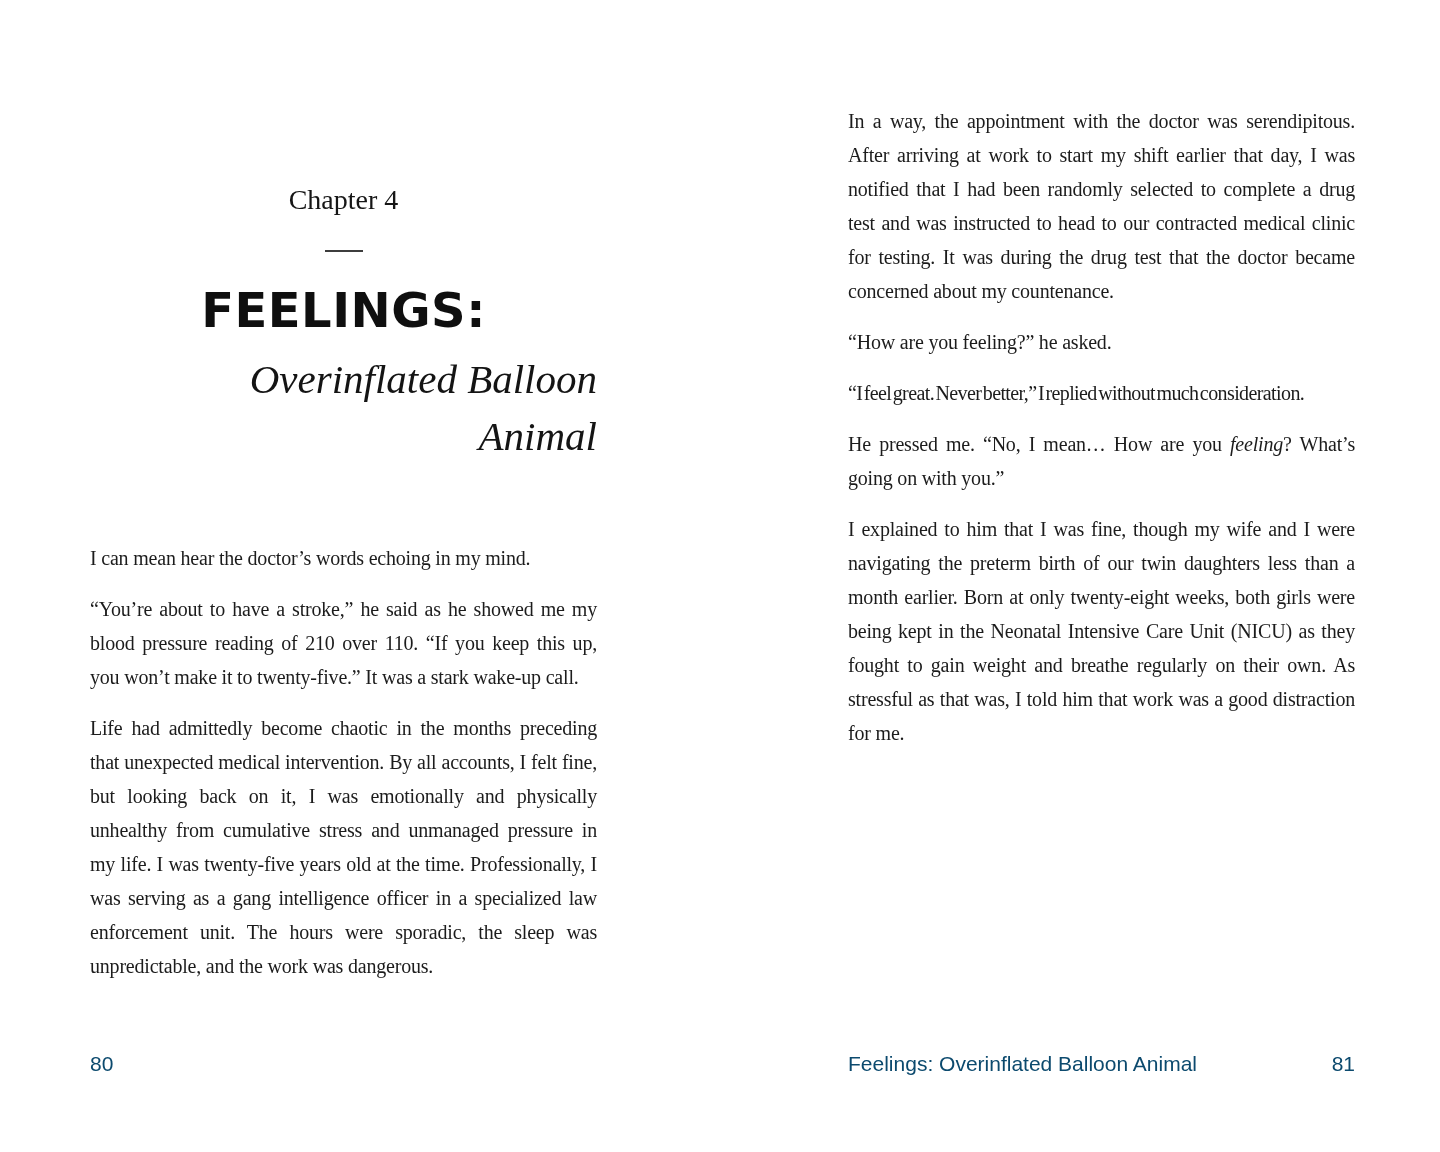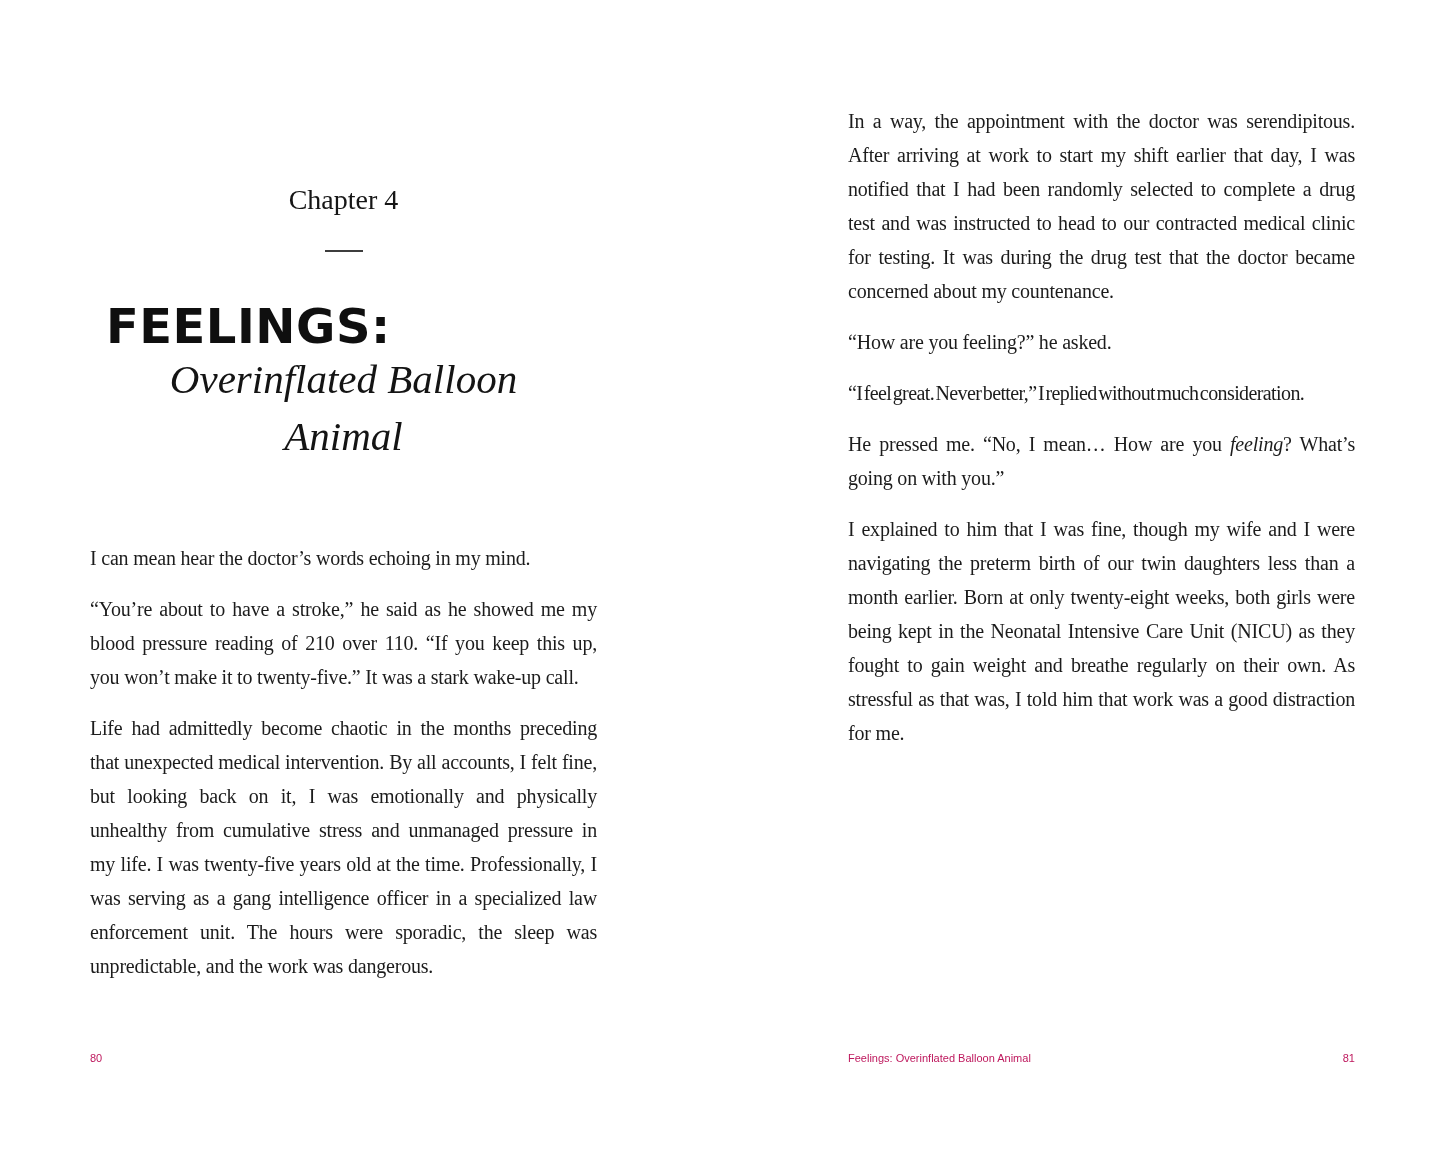--- a/index.html
+++ b/index.html
@@ -41,33 +41,34 @@
     left: 50%;
     transform: translateX(-50%);
     width: 38px;
     height: 2px;
     background: #3d3d3d;
   }
   .chapter-title {
     position: absolute;
     top: 284px;
     width: 100%;
-    margin: 16px;
+    margin: 0;
+    text-align: center;
     font-family: "DejaVu Sans", "Liberation Sans", sans-serif;
     font-weight: bold;
     font-size: 48px;
     line-height: 1.1;
     letter-spacing: 0.5px;
     color: #0f0f0f;
   }
   .chapter-subtitle {
     position: absolute;
     top: 351px;
     width: 100%;
-    text-align: center;
+    text-align: right;
     font-style: italic;
     font-size: 41px;
     line-height: 57px;
     color: #141414;
   }
   .body-text {
     position: absolute;
     width: 100%;
   }
   .left  .body-text { top: 541px; }
@@ -84,22 +85,22 @@
     letter-spacing: -0.6px;
     word-spacing: -3px;
   }
   .body-text em { font-style: italic; }
 
   .footer {
     position: absolute;
     top: 1052px;
     width: 100%;
     font-family: "Liberation Sans", sans-serif;
-    font-size: 11px;
-    color: #be185d;
+    font-size: 21px;
+    color: #0c4a6e;
   }
   .footer-row {
     display: flex;
     justify-content: space-between;
     align-items: flex-start;
   }
 </style>
 </head>
 <body>
 

